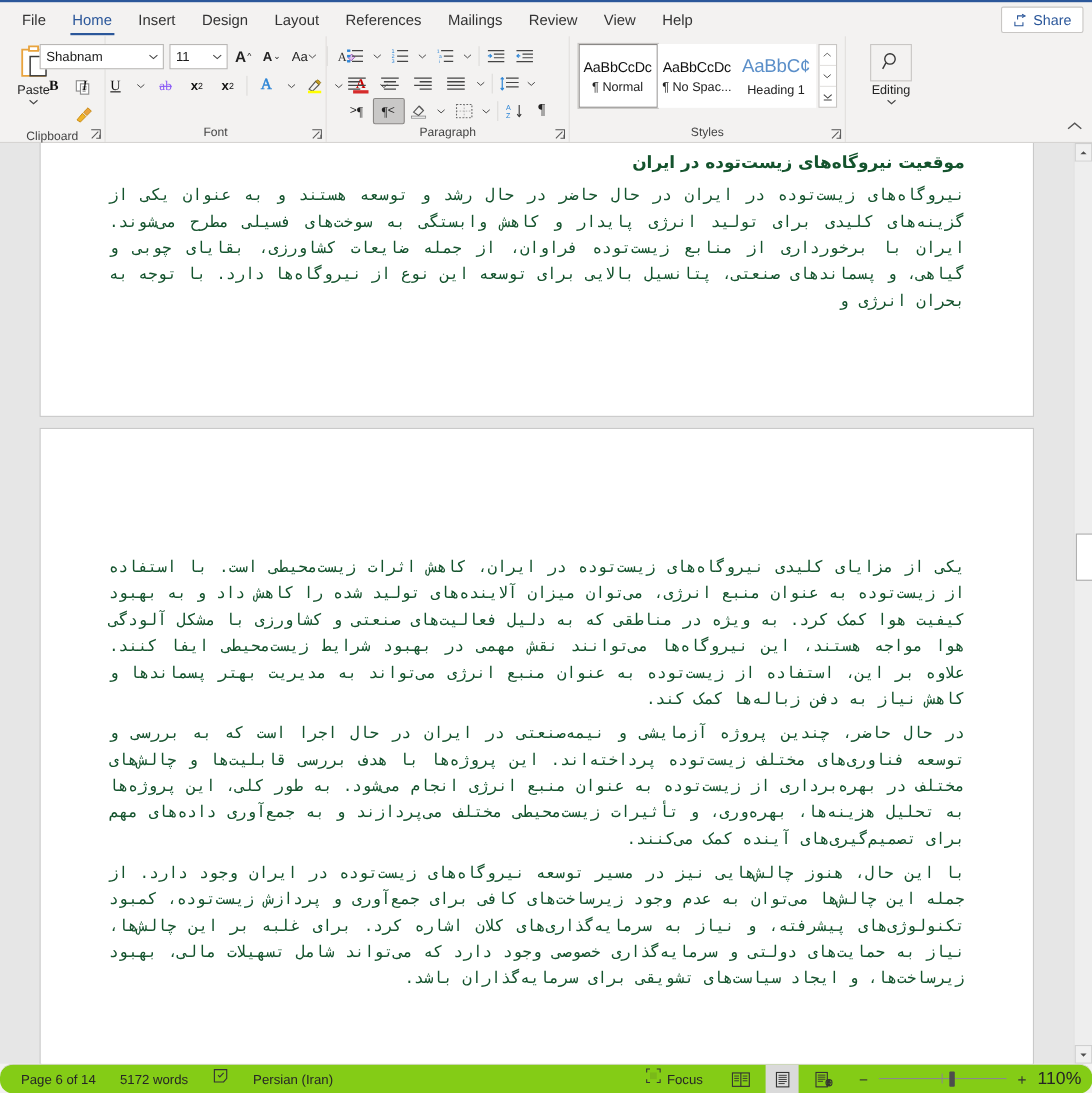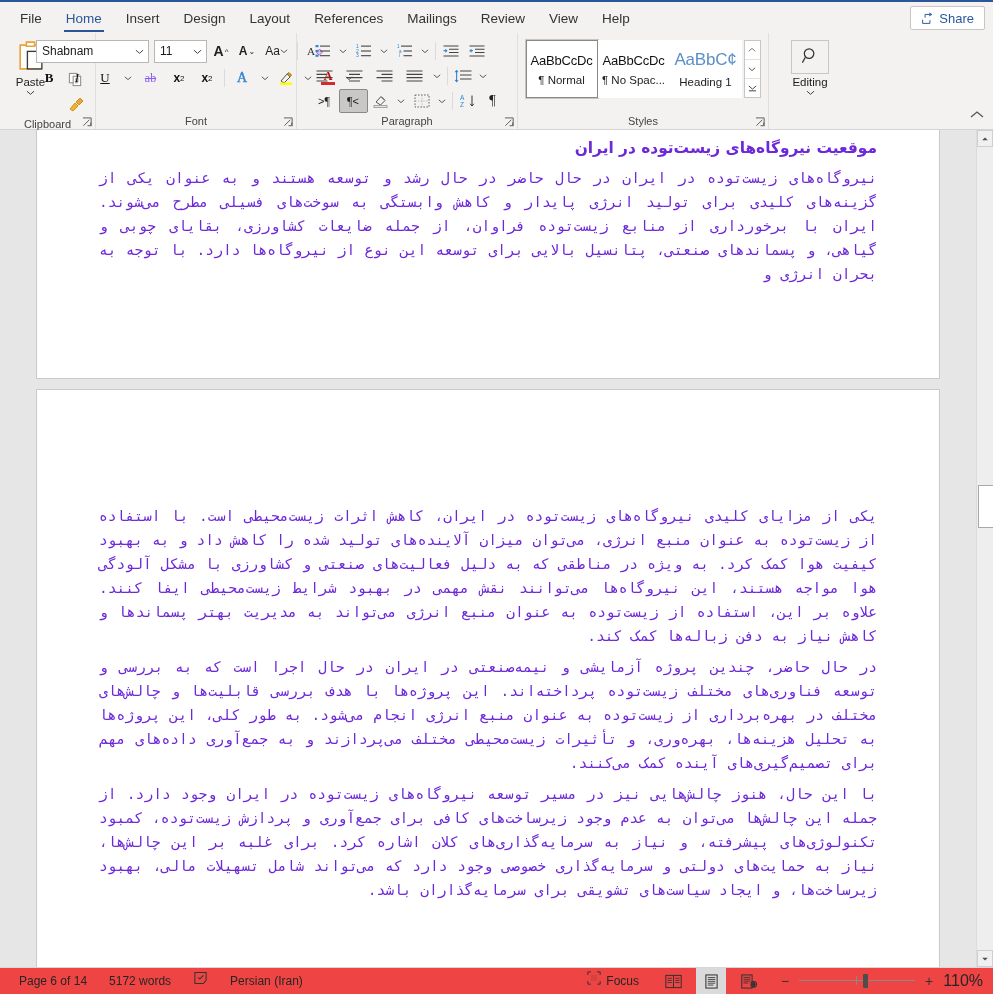--- a/index.html
+++ b/index.html
@@ -118,21 +118,21 @@
   
   .docarea{
     position:relative;flex:1;background:#e6e6e6;overflow:hidden;
   }
   .pagecol{position:absolute;left:37px;top:0;width:902px;}
   .page{background:#ffffff;box-shadow:0 0 0 1px #c9c9c9;position:relative;}
   .pagegap{height:12px;background:#e6e6e6;}
   .ptxt{
     direction:rtl;text-align:justify;
     font-family:"DejaVu Sans","Liberation Sans",sans-serif;
-    font-size:14.6px;line-height:24px;color:#6d28d9;
+    font-size:14.6px;line-height:24px;color:#14532d;
     padding:0 62px;
   }
   .ptxt p{margin:7px 0 0 0;text-align:justify;text-align-last:right;font-family:Liberation Mono, monospace;}
   .ptxt h2{
     margin:0;font-size:15.4px;font-weight:bold;text-align:right;line-height:24px;
   }
   .clip-top{overflow:hidden;}
 
   
   .vsb{
@@ -144,23 +144,24 @@
   }
   .vsb .arrow.up{top:0}
   .vsb .arrow.dn{bottom:0}
   .vsb .track{position:absolute;left:0;right:0;top:17px;bottom:17px;background:#eeeeee}
   .vsb .thumb{
     position:absolute;left:1px;width:14px;background:#ffffff;border:1px solid #a8a8a8;cursor:pointer;
   }
 
   
   .status{
-    height:26px;flex:0 0 auto;background:#ef4444;border-top:1px solid #d9d7d5;
+    height:26px;flex:0 0 auto;background:#84cc16;border-top:1px solid #d9d7d5;
     display:flex;align-items:flex-start;font-size:12px;color:#262626;
     position:relative;
+    border-radius:12px;
   }
   .st-left{display:flex;align-items:center;gap:0px;padding-left:8px}
   .st-item{padding:0 11px;cursor:pointer;white-space:nowrap;height:26px;line-height:26px;display:flex;align-items:center;gap:5px}
   .st-right{margin-left:auto;display:flex;align-items:center;padding-right:10px;gap:8px}
   .view-btn{
     width:30px;height:26px;display:flex;align-items:center;justify-content:center;cursor:pointer;color:#333;
   }
   .view-btn.sel{background:#dadada}
   .zoom-wrap{display:flex;align-items:center;gap:7px;margin-left:6px}
   .zoom-sign{width:14px;text-align:center;color:#333;font-size:14px;cursor:pointer;line-height:1}

